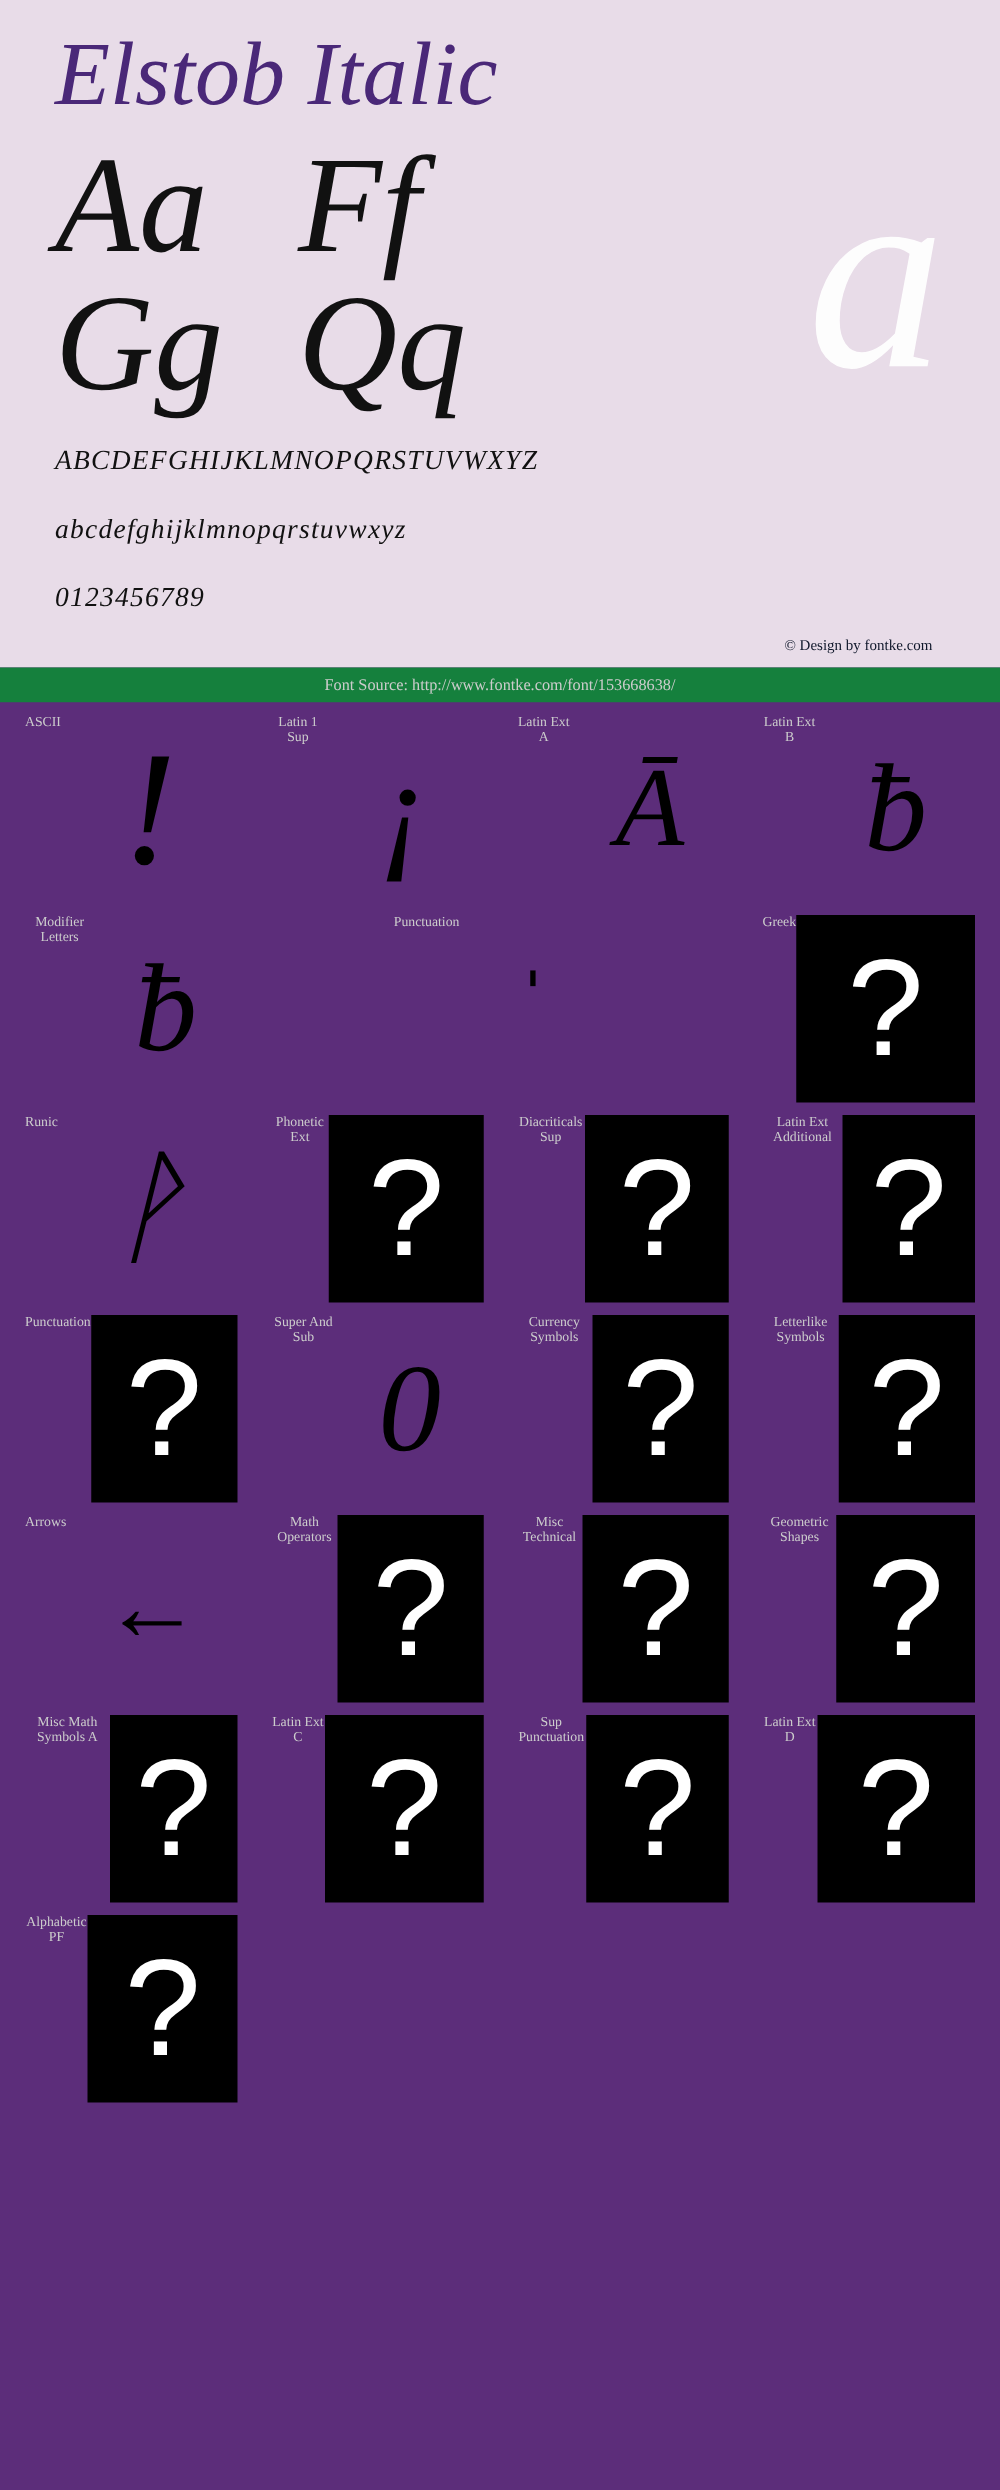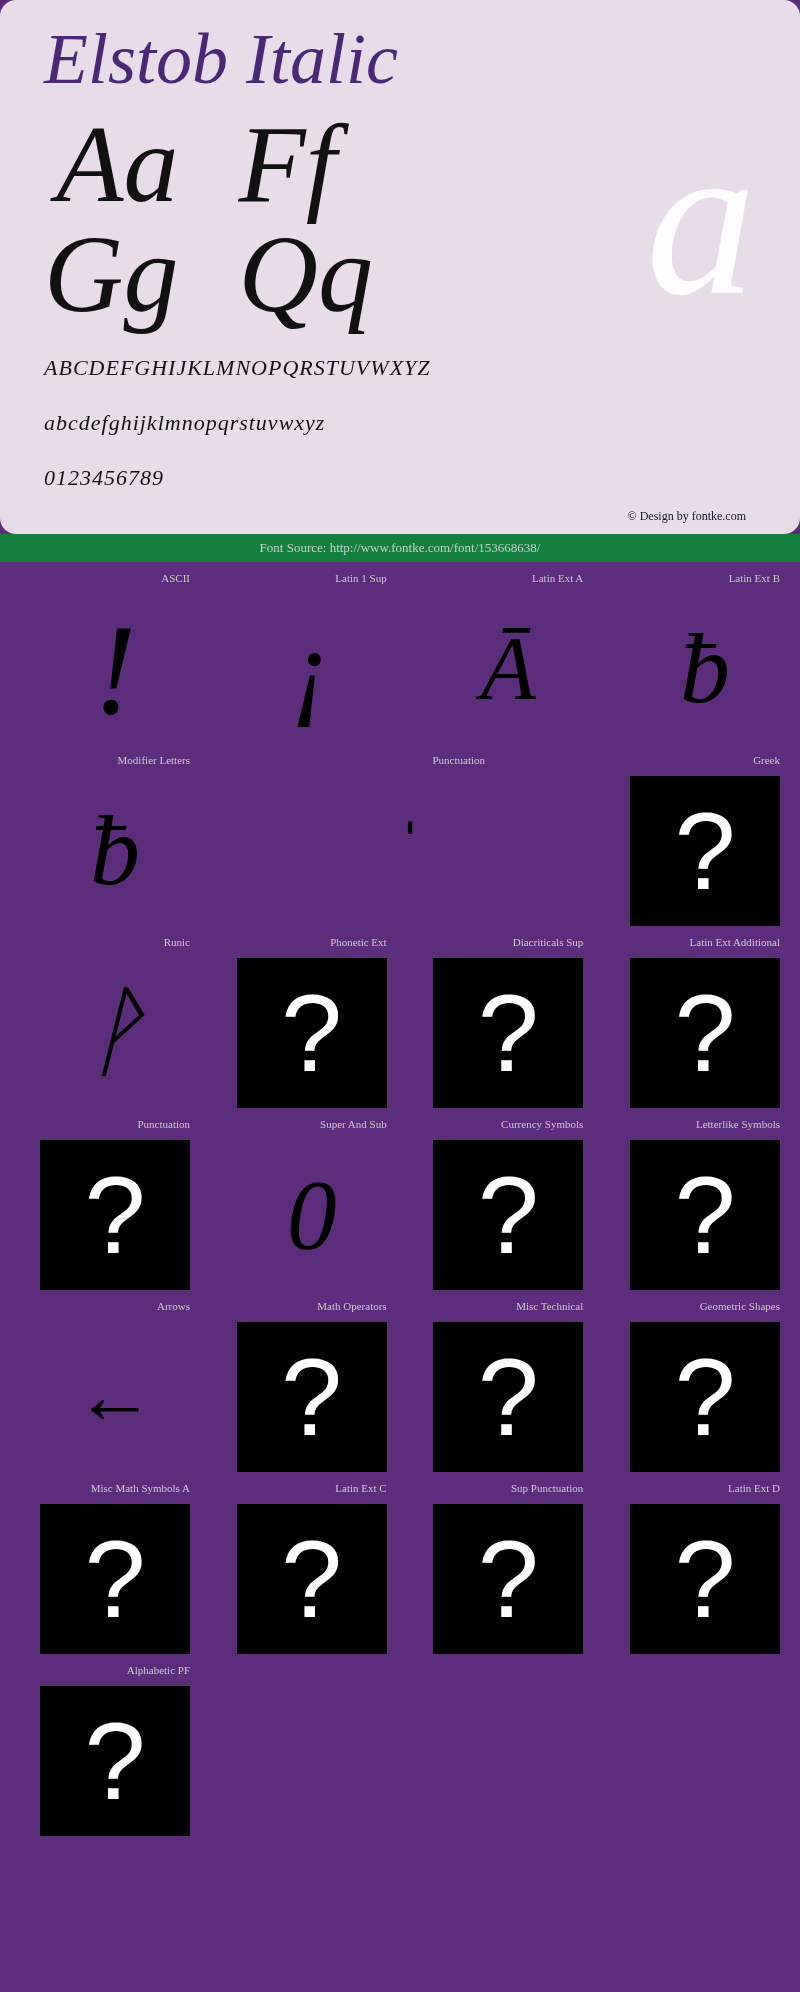--- a/index.html
+++ b/index.html
@@ -3,41 +3,40 @@
   <meta charset="utf-8">
   <style>
     * { margin: 0; padding: 0; box-sizing: border-box; }
     body { width: 800px; background: #5c2d7a; font-family: Georgia, serif; }
 
     
     .header-section {
       background: #e8dce8;
       padding: 20px 44px 10px 44px;
       min-height: 500px;
-      border-radius: 16px;
     }
     .font-title {
       font-family: Georgia, serif;
       font-style: italic;
       font-size: 72px;
       color: #4a2878;
       margin-bottom: 10px;
       line-height: 1.1;
     }
     .letter-pair-left {
       display: flex;
       flex-direction: column;
       margin-right: 60px;
     }
     .letter-large {
       font-style: italic;
       color: #111;
       line-height: 1;
     }
-    .letter-aa { font-size: 110px; text-align: right; }
+    .letter-aa { font-size: 110px; }
     .letter-gg { font-size: 110px; }
     .letter-ff { font-size: 110px; }
     .letter-qq { font-size: 110px; }
     .letter-a-big {
       font-style: italic;
       color: white;
       font-size: 220px;
       line-height: 1;
       margin-left: auto;
       margin-top: -30px;
@@ -82,22 +81,22 @@
       padding: 10px 20px 20px 20px;
     }
     .grid-row {
       display: flex;
       justify-content: space-between;
       margin-bottom: 0px;
     }
     .grid-cell {
       width: 170px;
       display: flex;
-      flex-direction: column;
-      align-items: flex-end;
+      flex-direction: row;
+      align-items: flex-start;
       margin-bottom: 10px;
     }
     .cell-label {
       color: #ccc;
       font-size: 11px;
       text-align: center;
       margin-bottom: 6px;
       min-height: 16px;
     }
     .cell-box {

